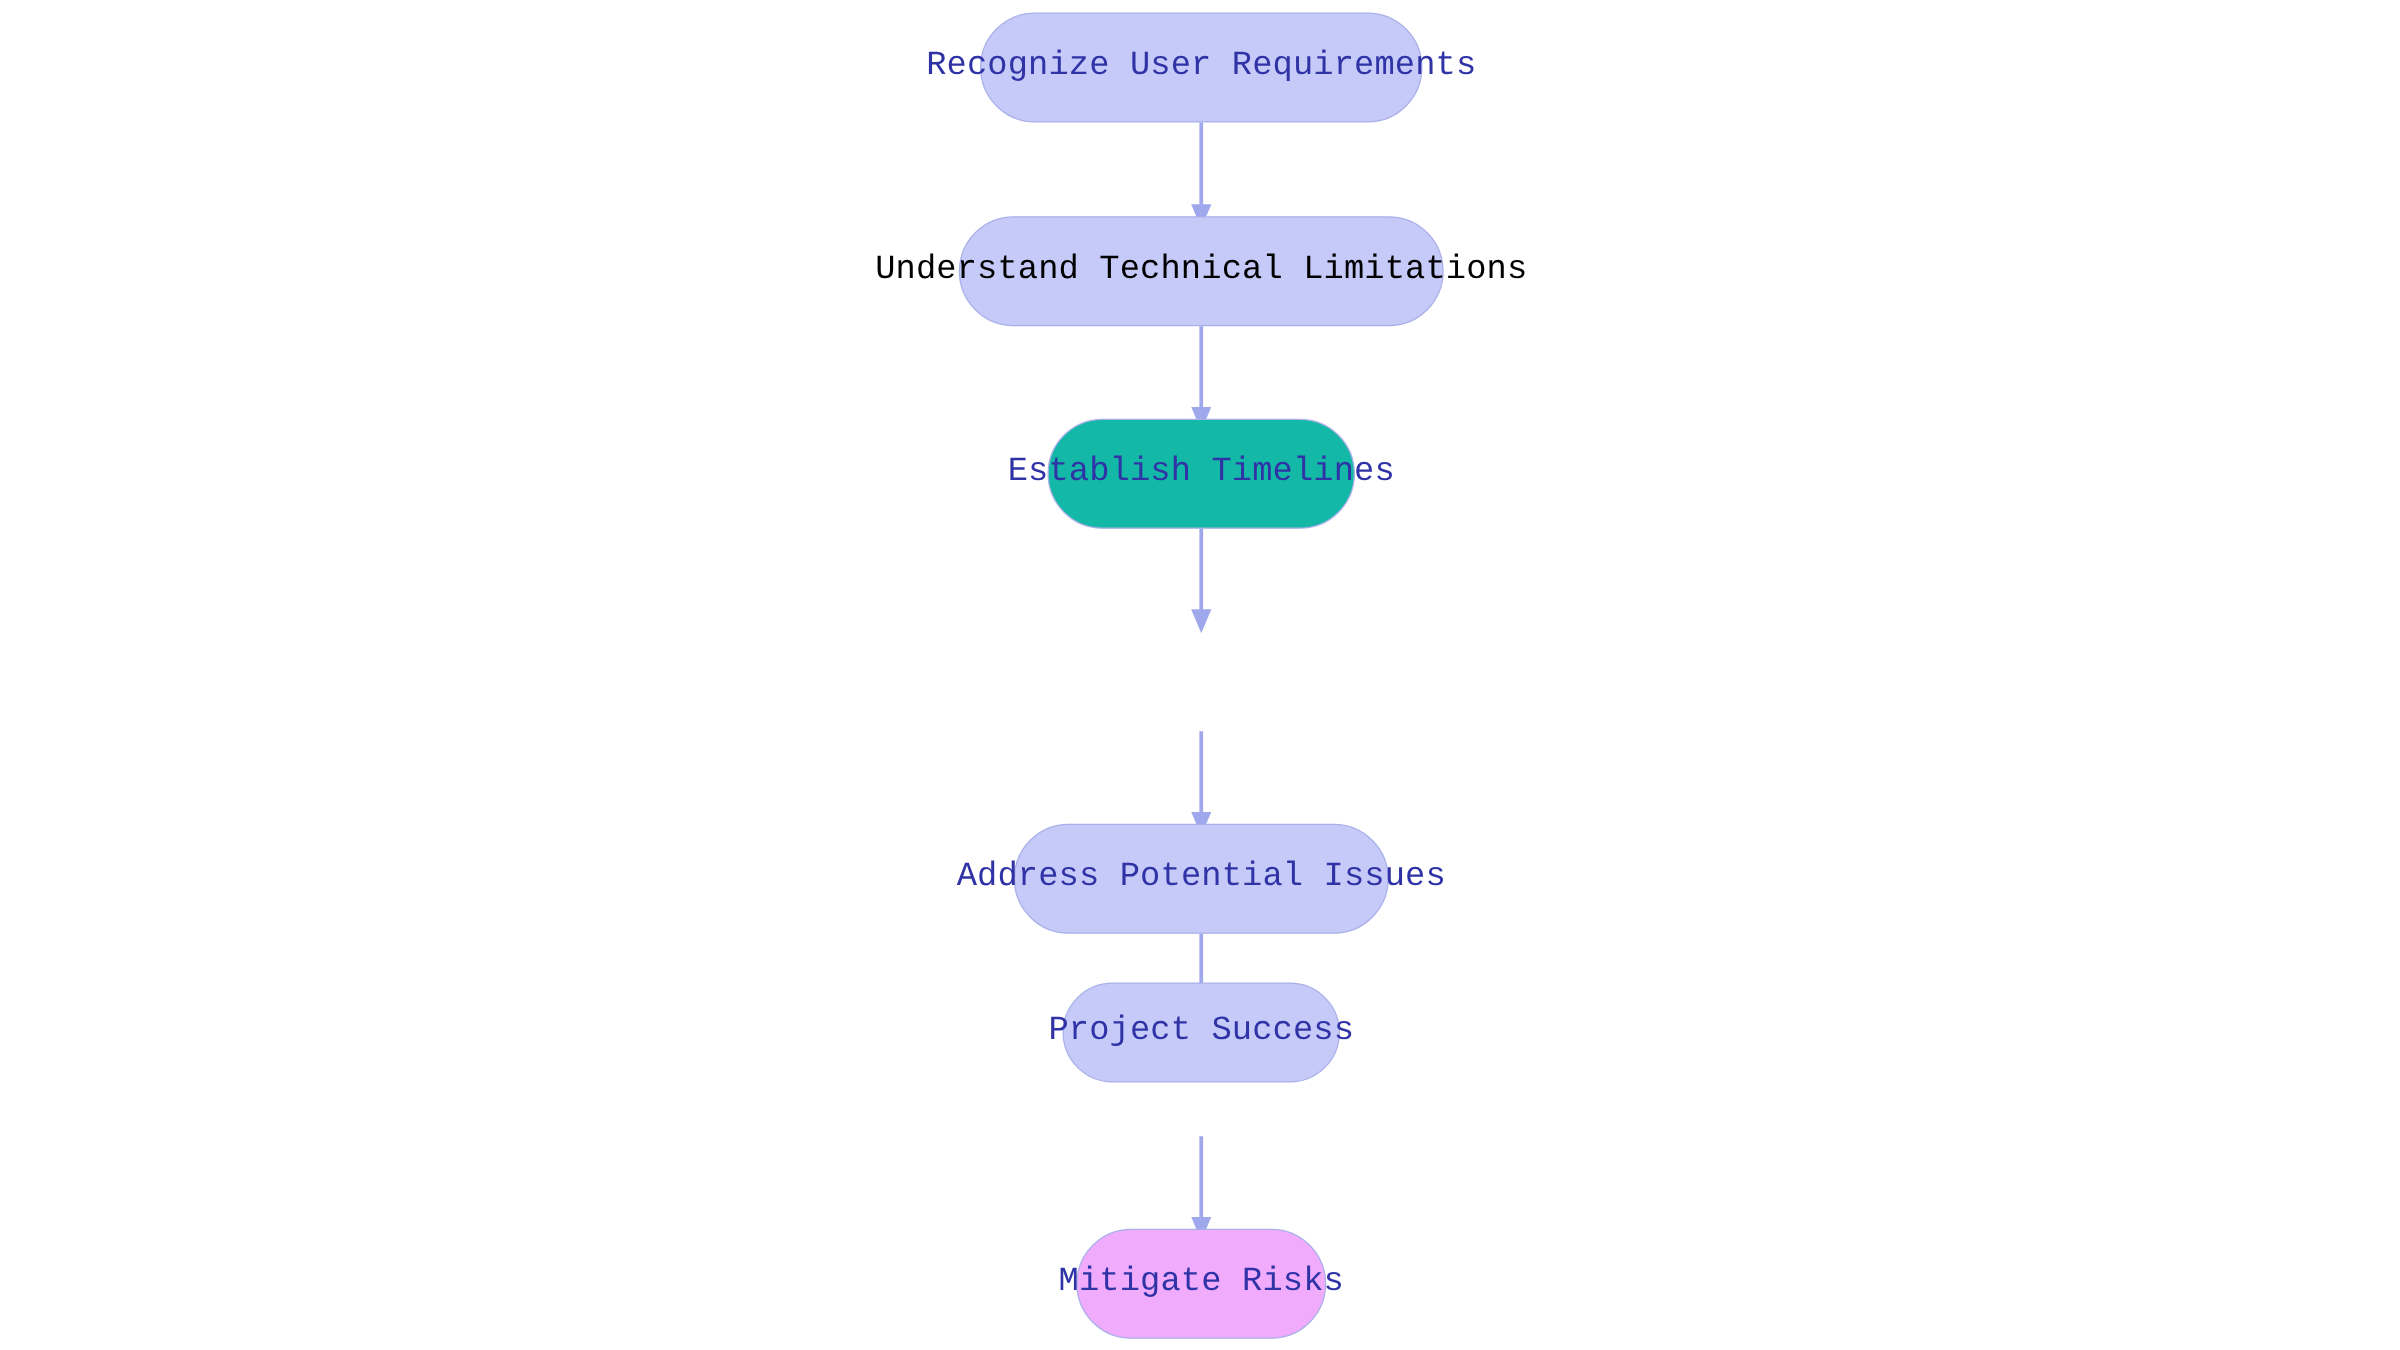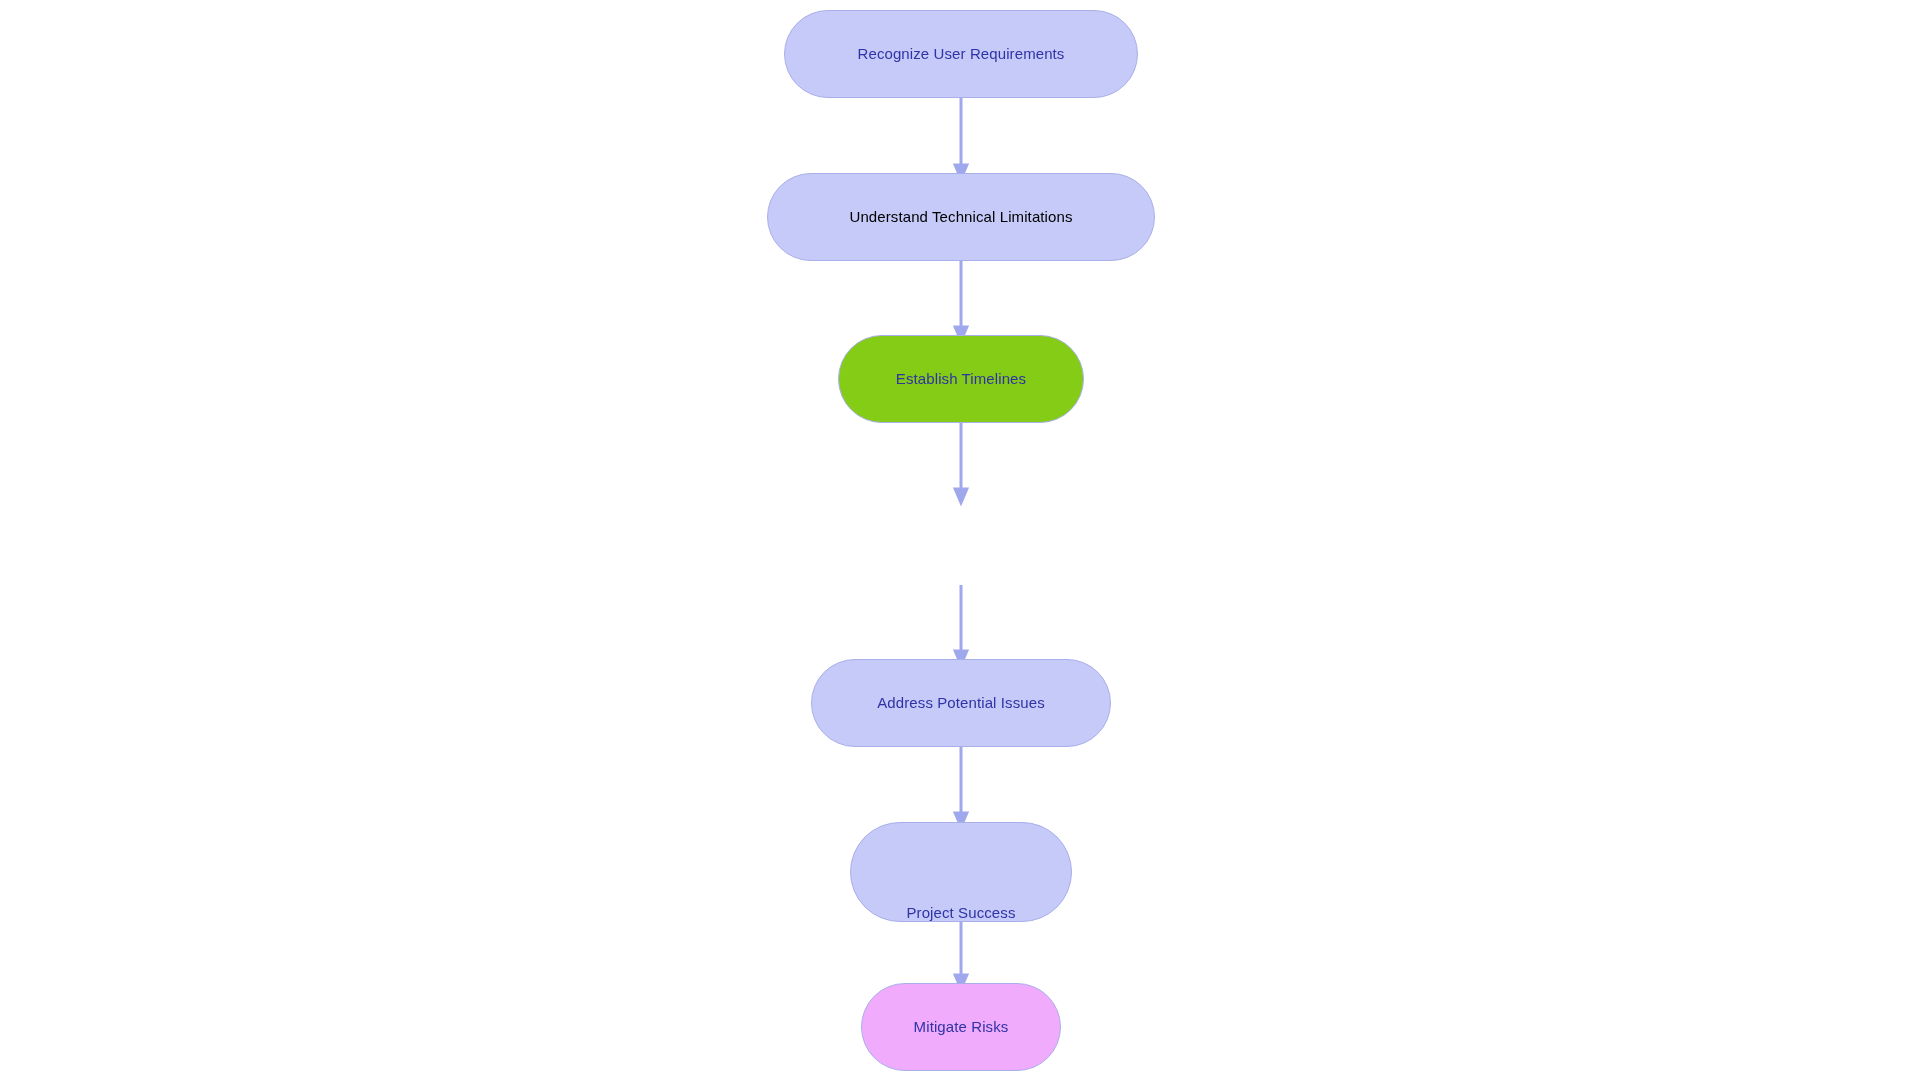--- a/index.html
+++ b/index.html
@@ -49,26 +49,26 @@
     justify-content: center;
     background: #c6caf8;
     border: 1.6px solid #a9afe9;
     border-radius: 999px;
     transform: translate(-50%, -50%);
     text-align: center;
   }
 
   .flow-node-label {
     color: #2f33a6;
-    font-size: 15px;
+    font-size: 27px;
     font-weight: 400;
     line-height: 1.15;
     letter-spacing: 0.1px;
     white-space: nowrap;
-    font-family: Liberation Sans, sans-serif;
+    font-family: Liberation Mono, monospace;
   }
 </style>
 </head>
 <body>
 
 <div id="flow-canvas">
 
   <svg id="connector-layer" width="1920" height="1080" viewBox="0 0 1920 1080" xmlns="http://www.w3.org/2000/svg">
     <defs>
       <marker id="arrowhead" markerWidth="7" markerHeight="7" refX="3.2" refY="3.1" orient="auto" markerUnits="strokeWidth">
@@ -85,27 +85,27 @@
       </g>
   </svg>
 
   <div id="node-layer">
       <div class="flow-node" style="left: 961px; top: 54px; width: 354px; height: 88px; background: rgb(198, 202, 248); border-color: rgb(169, 175, 233);">
         <span class="flow-node-label" style="color: rgb(47, 51, 166);">Recognize User Requirements</span>
       </div>
       <div class="flow-node" style="left: 961px; top: 217px; width: 388px; height: 88px; background: rgb(198, 202, 248); border-color: rgb(169, 175, 233);">
         <span class="flow-node-label" style="color: #000000;">Understand Technical Limitations</span>
       </div>
-      <div class="flow-node" style="left: 961px; top: 379px; width: 246px; height: 88px; background: #84cc16; border-color: rgb(169, 175, 233);">
+      <div class="flow-node" style="left: 961px; top: 379px; width: 246px; height: 88px; background: #14b8a6; border-color: rgb(169, 175, 233);">
         <span class="flow-node-label" style="color: rgb(47, 51, 166);">Establish Timelines</span>
       </div>
       <div class="flow-node" style="left: 961px; top: 703px; width: 300px; height: 88px; background: rgb(198, 202, 248); border-color: rgb(169, 175, 233);">
         <span class="flow-node-label" style="color: rgb(47, 51, 166);">Address Potential Issues</span>
       </div>
-      <div class="flow-node" style="left: 961px; top: 872px; width: 222px; height: 100px; background: rgb(198, 202, 248); border-color: rgb(169, 175, 233); align-items: flex-end;">
+      <div class="flow-node" style="left: 961px; top: 826px; width: 222px; height: 80px; background: rgb(198, 202, 248); border-color: rgb(169, 175, 233);">
         <span class="flow-node-label" style="color: rgb(47, 51, 166);">Project Success</span>
       </div>
       <div class="flow-node" style="left: 961px; top: 1027px; width: 200px; height: 88px; background: #f0abfc; border-color: rgb(169, 175, 233);">
         <span class="flow-node-label" style="color: rgb(47, 51, 166);">Mitigate Risks</span>
       </div>
     </div>
 
 </div>
 
 </body></html>

